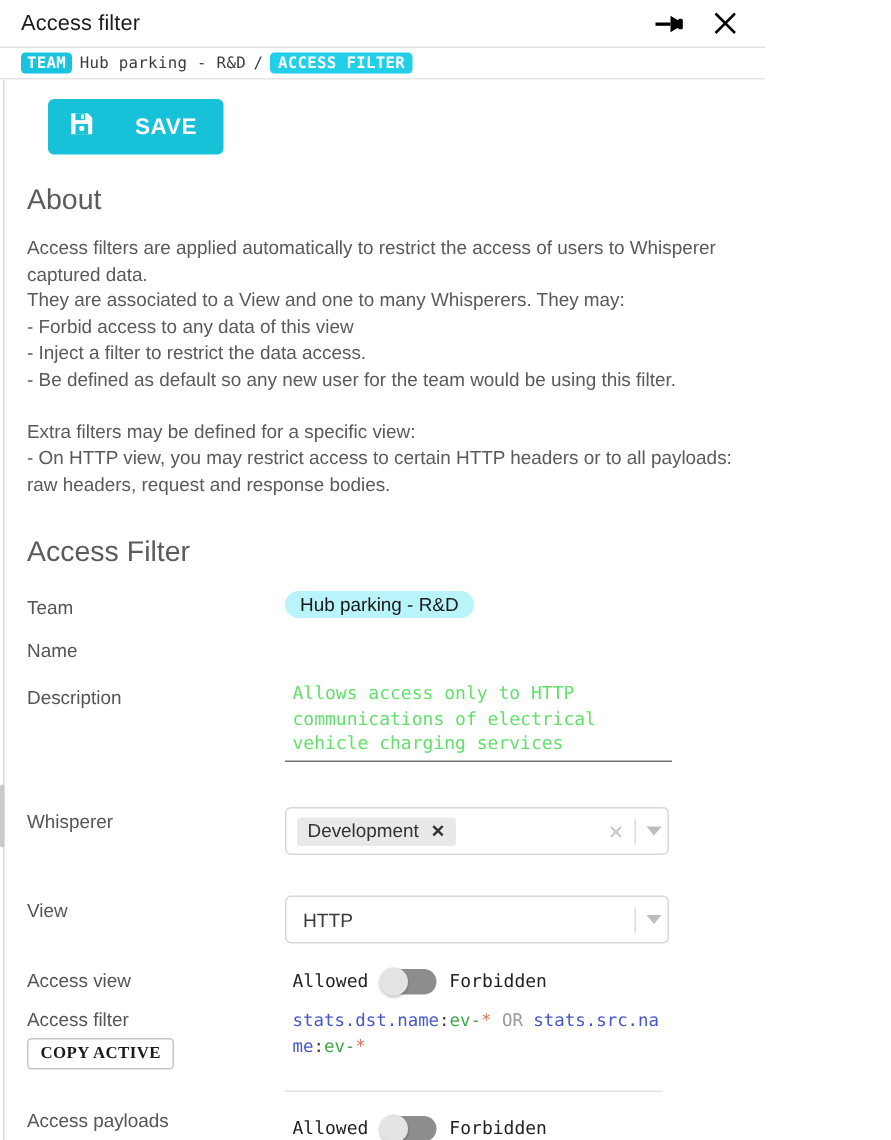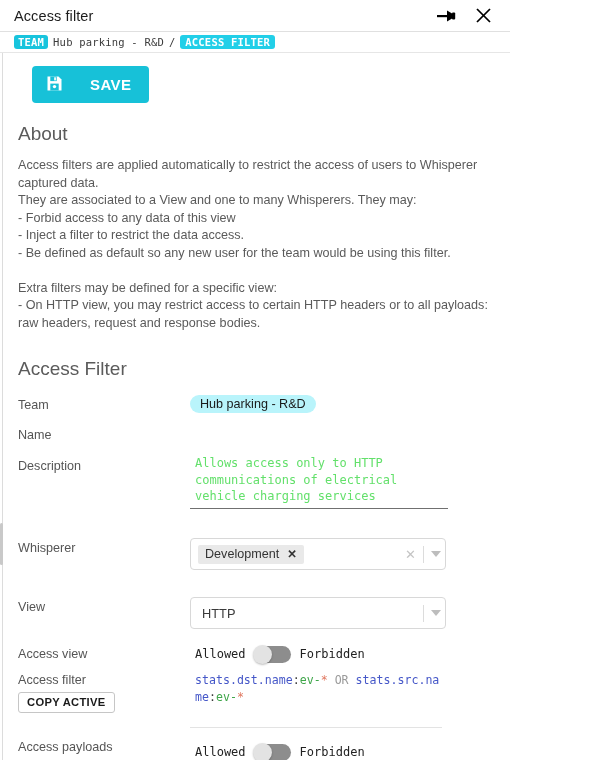--- a/index.html
+++ b/index.html
@@ -278,21 +278,21 @@
     display: inline-block;
     border: 1px solid #c6c6c6;
     border-radius: 3px;
     background: #fff;
     font-size: 11.2px;
     font-weight: bold;
     color: #1a1a1a;
     padding: 3px 8px 4px 8px;
     letter-spacing: .3px;
     cursor: pointer;
-    font-family: Liberation Sans, sans-serif;
+    font-family: Liberation Serif, serif;
   }
 
   .hr-sep {
     border: none;
     border-top: 1px solid #e3e3e3;
     margin: 14px 0 12px 0;
     margin-left: 172px;
     width: 252px;
   }
 

